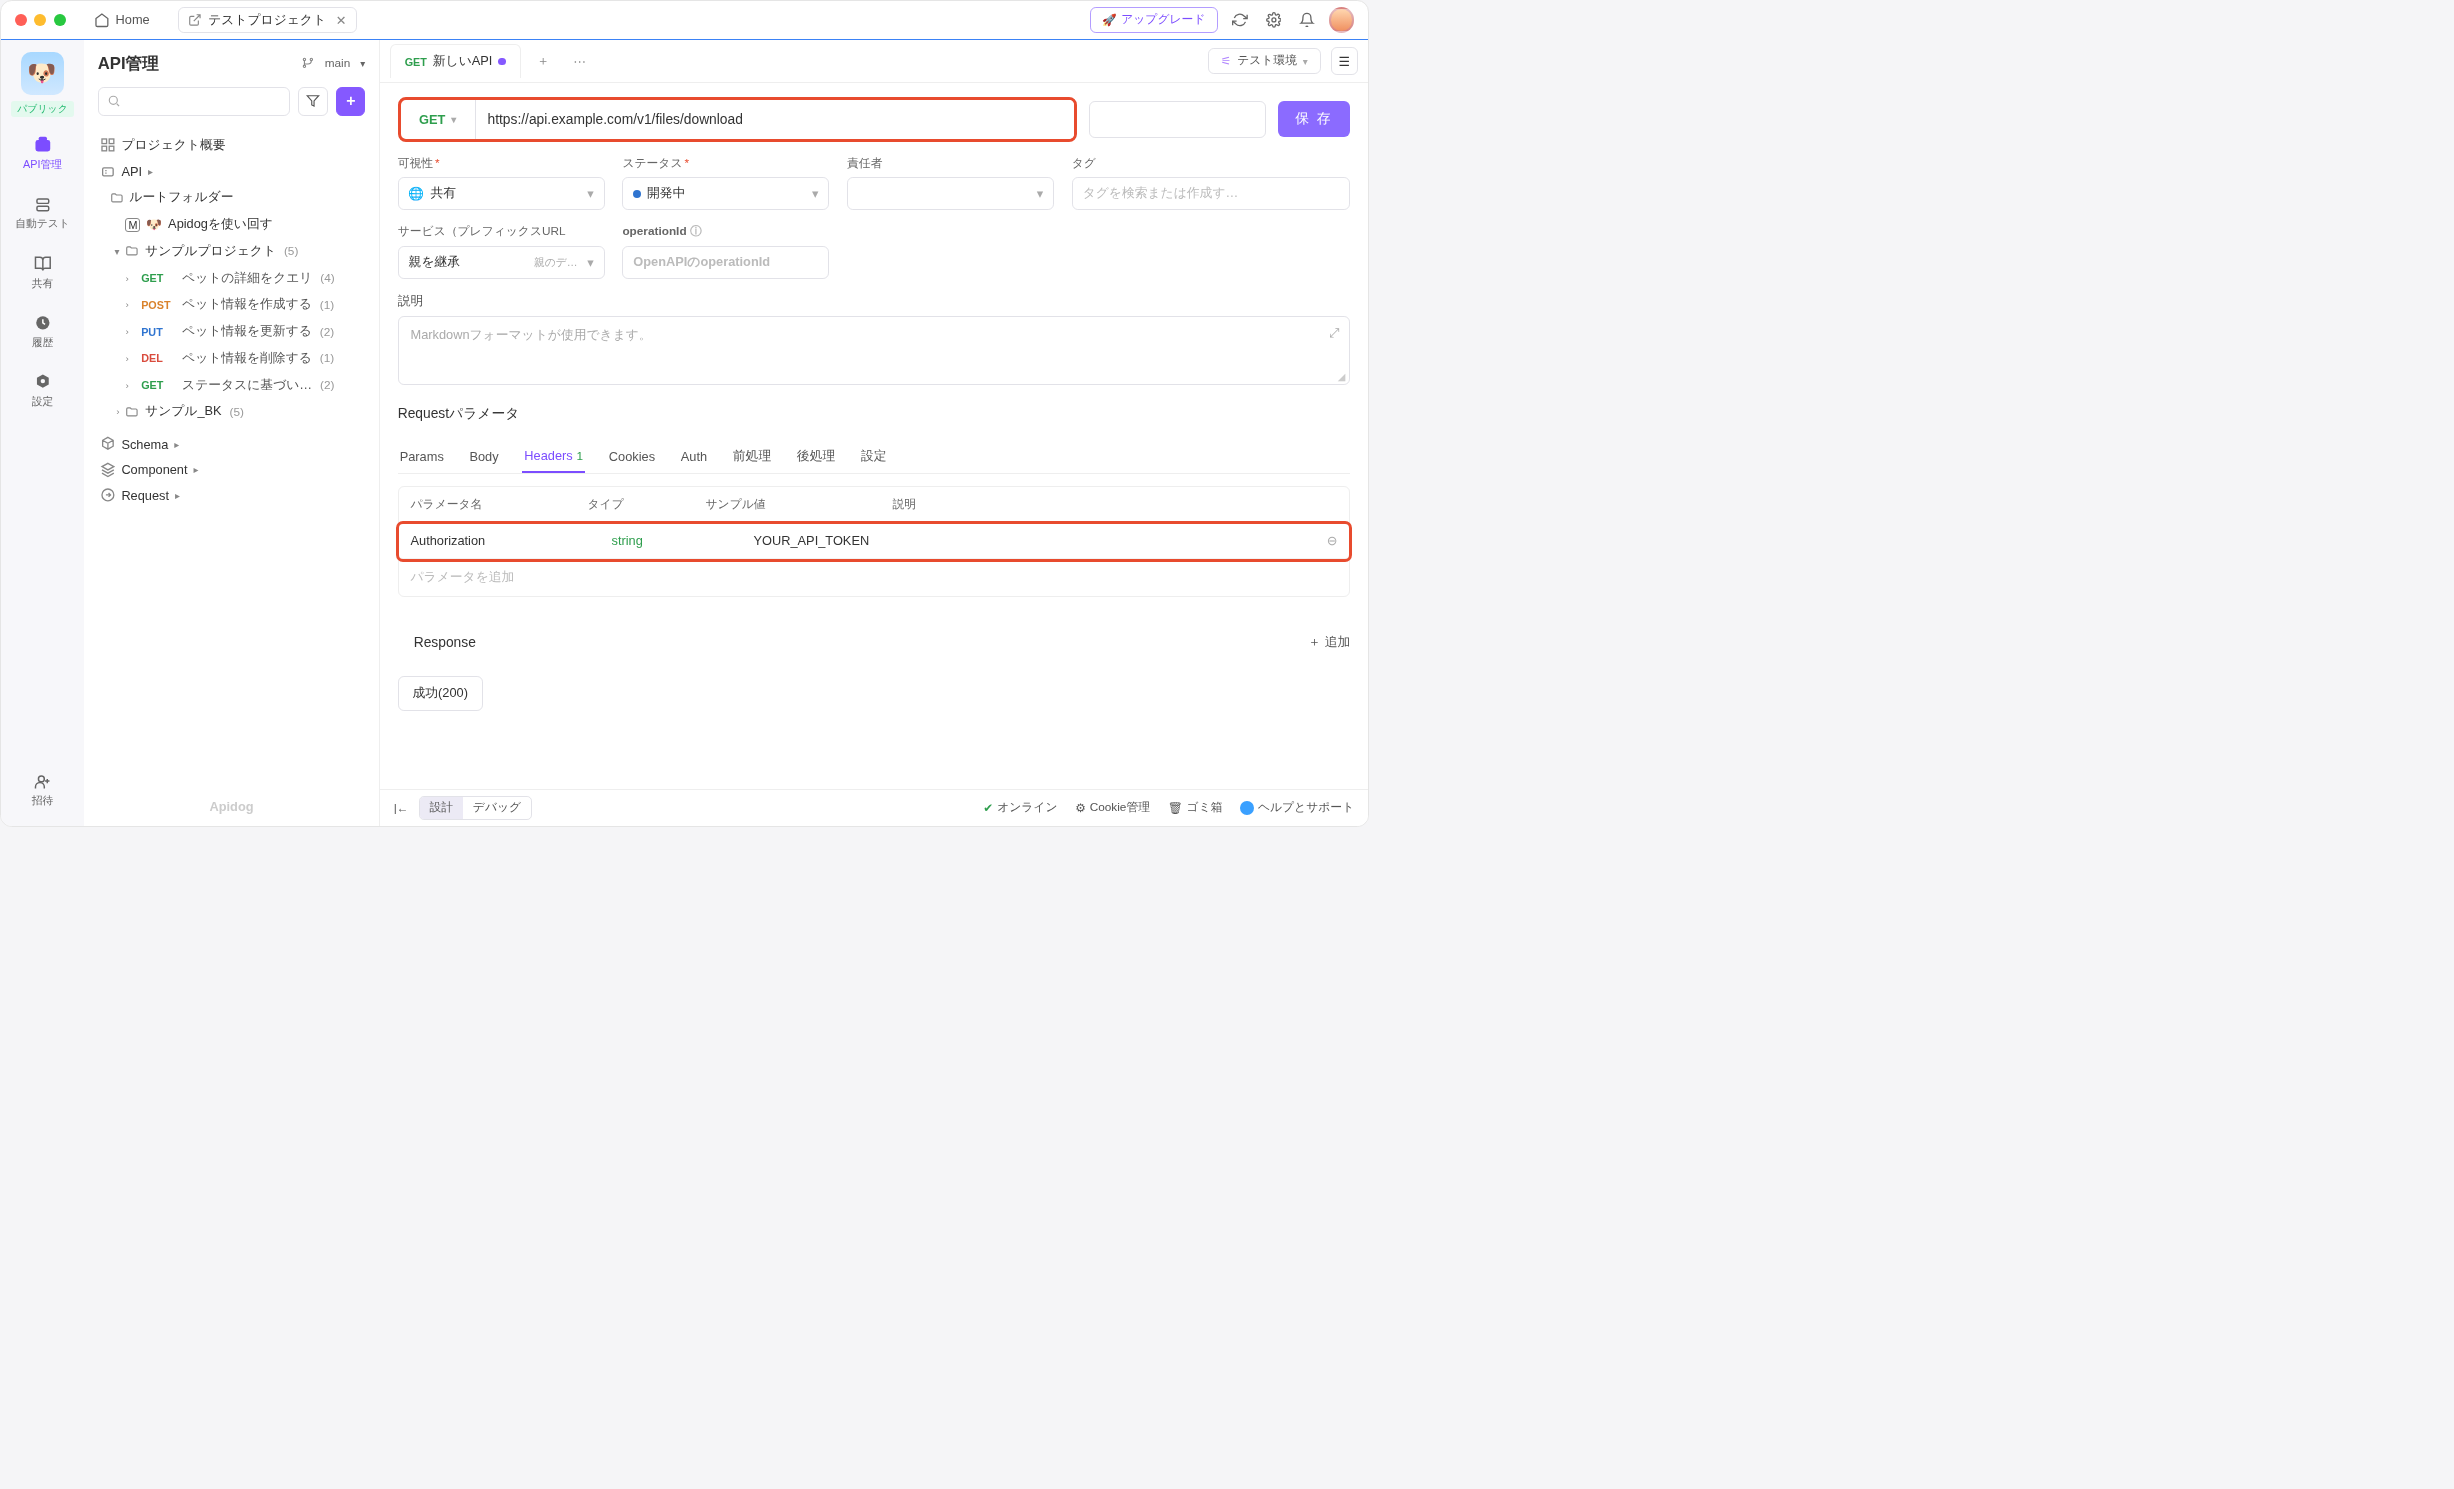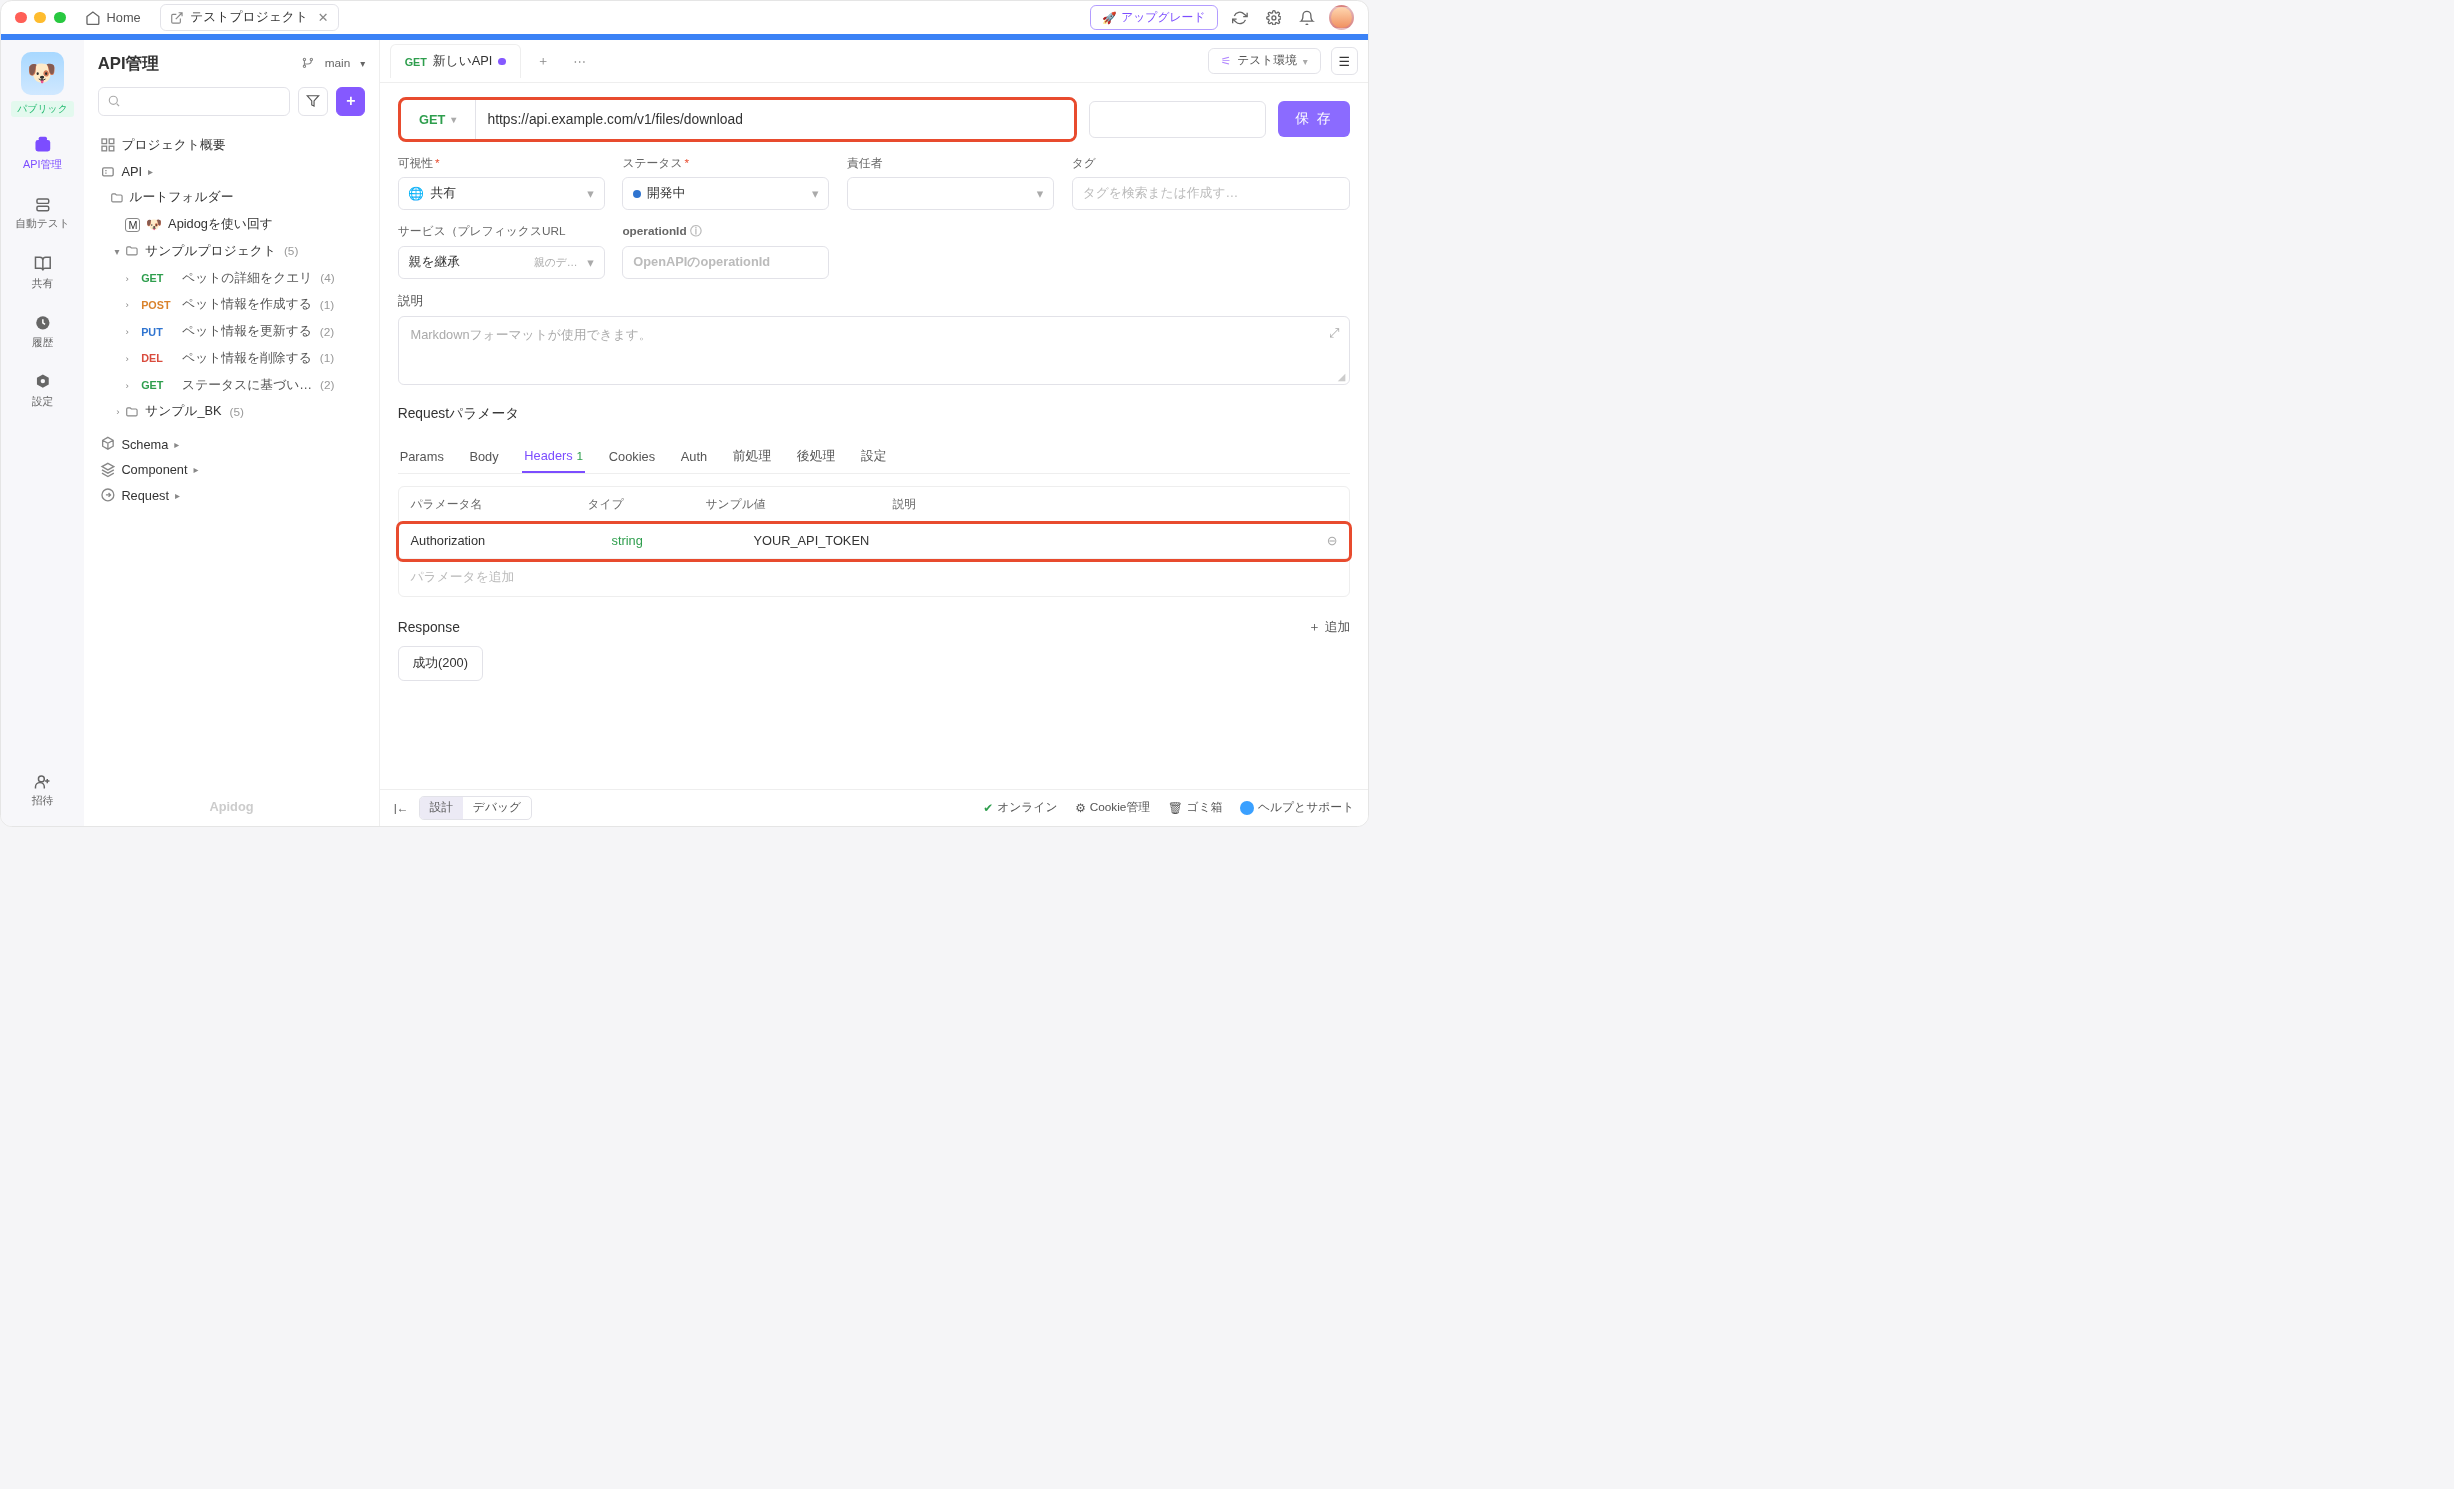--- a/index.html
+++ b/index.html
@@ -1,20 +1,20 @@
 <!DOCTYPE html>
 <html><head>
 <meta charset="utf-8">
 <style>
 * { margin: 0; padding: 0; box-sizing: border-box; font-family: -apple-system, BlinkMacSystemFont, "Segoe UI", "Hiragino Sans", "Hiragino Kaku Gothic ProN", Meiryo, sans-serif; }
 body { background: #f5f5f7; font-size: 12.8px; color: #333; }
 .window { width: 1369px; height: 827px; background: #fff; border-radius: 11.8px; overflow: hidden; display: flex; flex-direction: column; border: 1px solid #e5e5e5; }
 
 
-.titlebar { height: 39px; display: flex; align-items: center; padding: 0 13.8px; gap: 9px; border-bottom: 6px solid #3b82f6; }
+.titlebar { height: 39px; display: flex; align-items: center; padding: 0 13.8px; gap: 18px; border-bottom: 1px solid #3b82f6; }
 .traffic { display: flex; gap: 7.9px; }
 .dot { width: 11.8px; height: 11.8px; border-radius: 50%; }
 .dot-red { background: #ff5f57; } .dot-yellow { background: #febc2e; } .dot-green { background: #28c840; }
 .tab-home { display: flex; align-items: center; gap: 5.9px; padding: 3.9px 9.9px; color: #555; cursor: pointer; }
 .tab-project { display: flex; align-items: center; gap: 5.9px; padding: 3.9px 9.9px; border: 1px solid #e2e2e8; border-radius: 5.9px; background: #fff; }
 .titlebar-right { margin-left: auto; display: flex; align-items: center; gap: 9.9px; }
 .upgrade-btn { border: 1px solid #b39cff; color: #7c4dff; padding: 3.9px 11.8px; border-radius: 5.9px; display: flex; align-items: center; gap: 3.9px; cursor: pointer; font-size: 11.8px; }
 .icon-btn { width: 23.6px; height: 23.6px; display: flex; align-items: center; justify-content: center; color: #666; cursor: pointer; }
 .avatar { width: 25.6px; height: 25.6px; border-radius: 50%; background: linear-gradient(#ffd7b0,#f09060); border:2px solid #7c4dff33;}
 
@@ -480,21 +480,21 @@
             <div class="type">string</div>
             <div>YOUR_API_TOKEN</div>
             <div></div>
             <div class="del">⊖</div>
           </div>
           <div class="pt-placeholder">パラメータを追加</div>
         </div>
 
         
         <div class="resp-head">
-          <div class="section-label" style="font-size:13.8px;color:#333;margin:0;">Response</div>
+          <div class="section-label" style="font-size:13.8px;color:#333;margin:16px;">Response</div>
           <div class="add">
               <span>＋</span>
               <span>追加</span>
             </div>
         </div>
         <div class="resp-chip">
           <span>成功(200)</span>
         </div>
         <div style="height:19.7px;"></div>
       </div>

